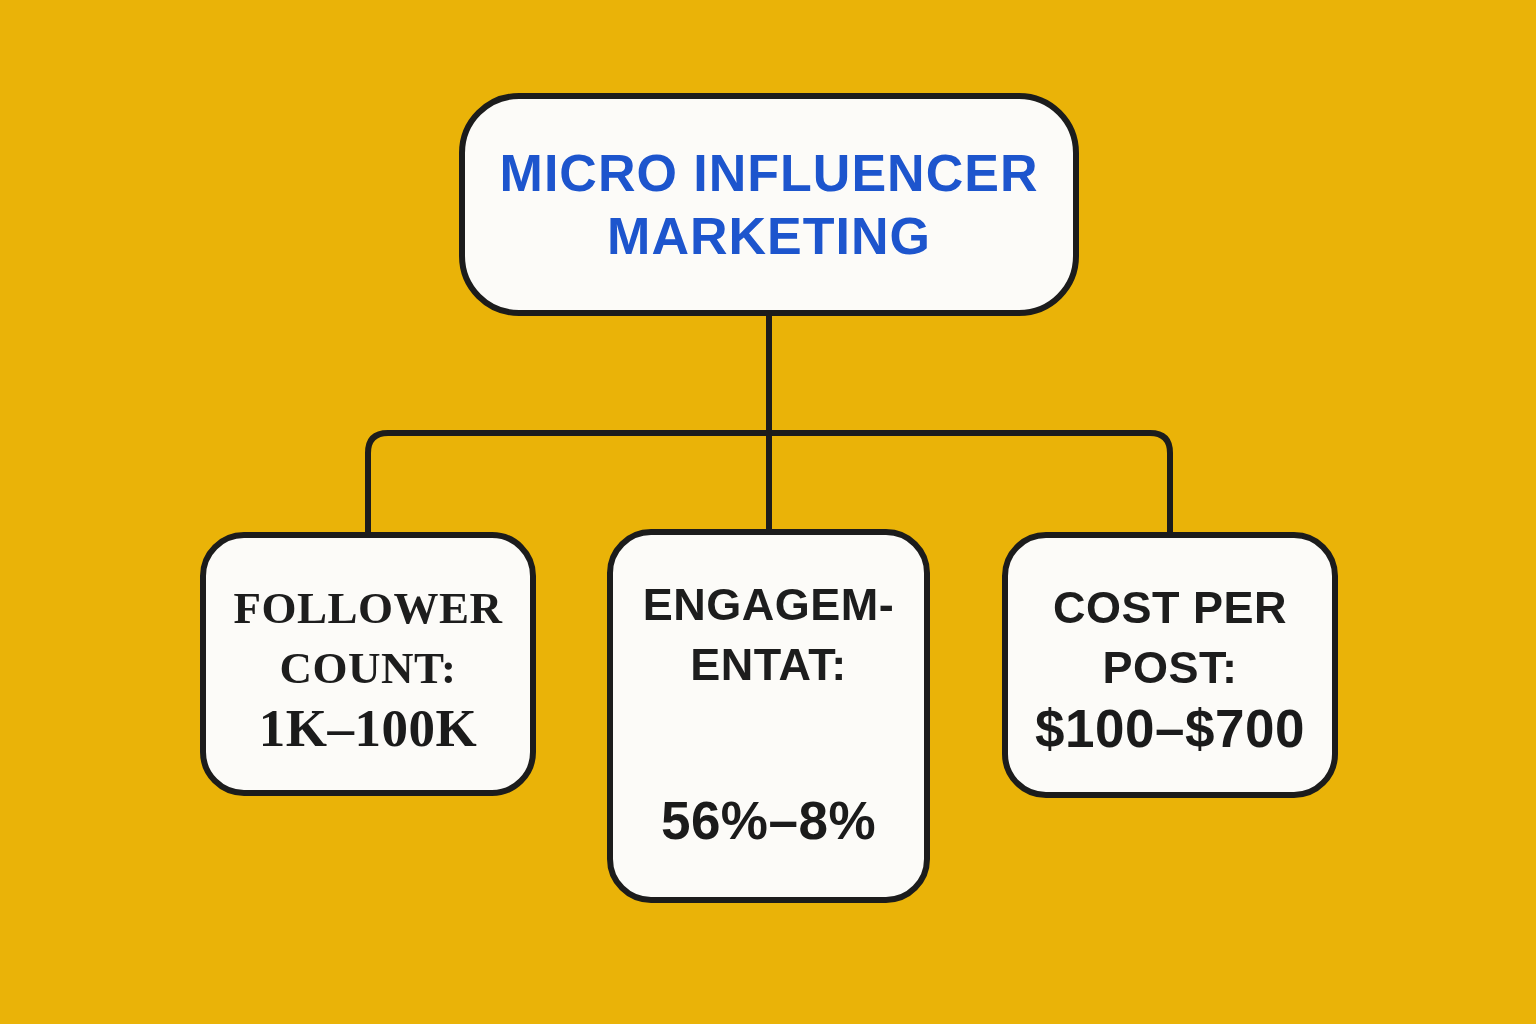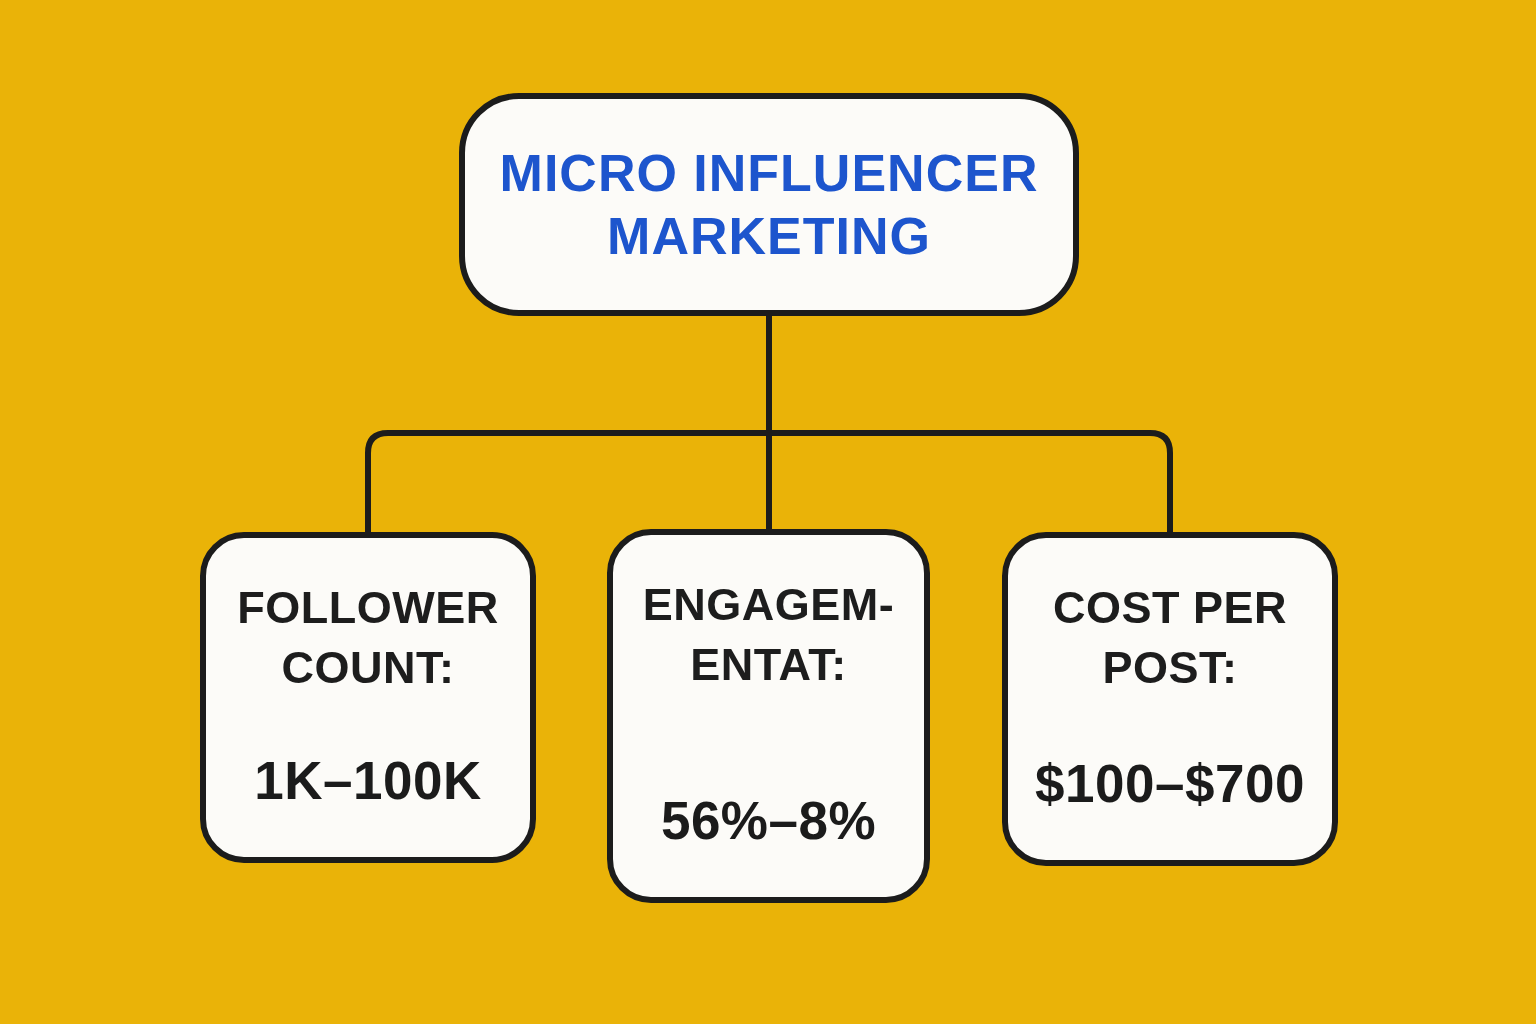--- a/index.html
+++ b/index.html
@@ -48,23 +48,23 @@
     white-space: pre-line;
   }
   .child-node {
     border-radius: 44px;
     display: flex;
     flex-direction: column;
     align-items: center;
     justify-content: space-between;
     padding: 40px 12px 46px 12px;
   }
-  .child-1 { left: 200px;  top: 532px; width: 336px; height: 331px; }
+  .child-1 { left: 200px;  top: 532px; width: 336px; height: 264px; font-family: Liberation Serif, serif; }
   .child-2 { left: 607px;  top: 529px; width: 323px; height: 374px; }
-  .child-3 { left: 1002px; top: 532px; width: 336px; height: 334px; }
+  .child-3 { left: 1002px; top: 532px; width: 336px; height: 266px; }
   .child-label {
     color: #1d1d1d;
     font-size: 45px;
     font-weight: 700;
     line-height: 60px;
     letter-spacing: 0.5px;
     text-align: center;
     white-space: pre-line;
   }
   .child-value {

